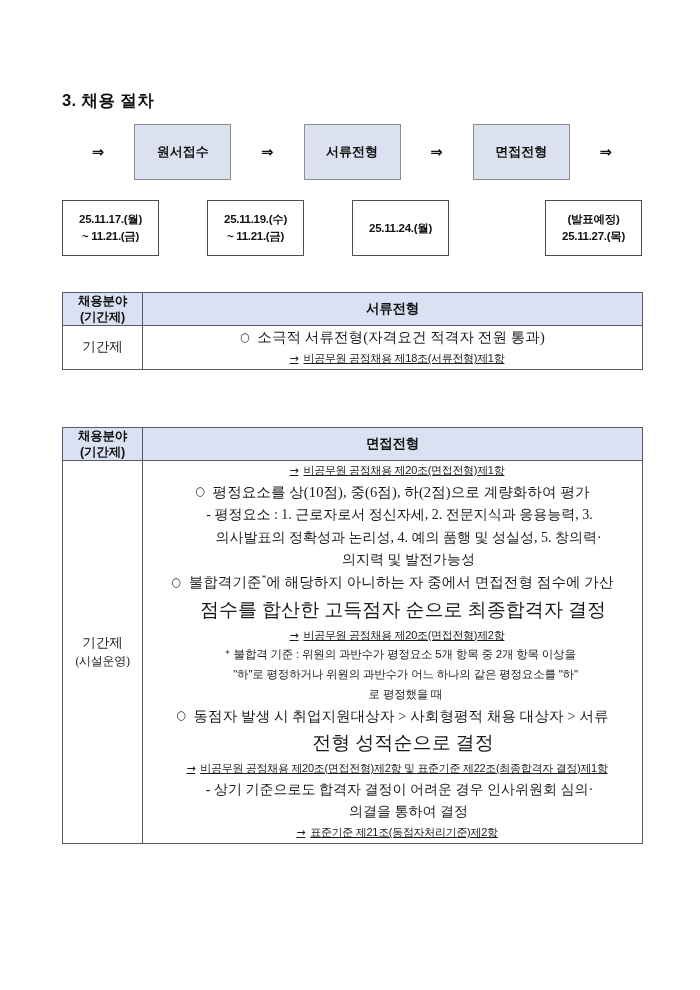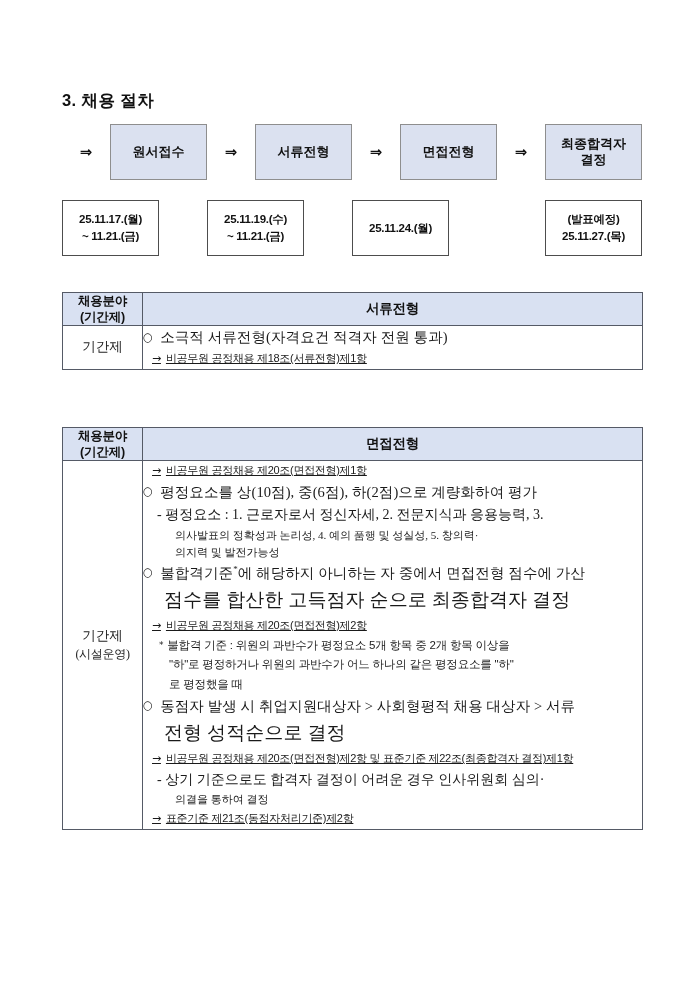--- a/index.html
+++ b/index.html
@@ -175,20 +175,21 @@
   td.body-cell {
     padding: 7px 10px 8px 10px;
     text-align: left;
   }
 
   
   .ln {
     display: block;
     color: #1a1a1a;
     white-space: nowrap;
+    text-align: center;
   }
   
   .ln-o {
     font-size: 14.5px;
     line-height: 1.62;
     letter-spacing: 0.1px;
     padding-left: 0;
     text-indent: 0;
   }
   .ln-o .bullet {
@@ -219,21 +220,21 @@
     margin-right: 5px;
   }
   
   .ln-dash {
     font-size: 14px;
     line-height: 1.6;
     letter-spacing: 0px;
     padding-left: 14px;
   }
   .ln-dash-cont {
-    font-size: 11px;
+    font-size: 14px;
     line-height: 1.6;
     padding-left: 32px;
   }
   
   .ln-star {
     font-family: "Liberation Sans", "DejaVu Sans", sans-serif;
     font-size: 11.5px;
     line-height: 1.72;
     letter-spacing: -0.2px;
     padding-left: 16px;
@@ -270,26 +271,20 @@
     </div>
     <div class="flow-arrow">⇒</div>
     <div class="flow-box">
       <span>서류전형</span>
     </div>
     <div class="flow-arrow">⇒</div>
     <div class="flow-box">
       <span>면접전형</span>
     </div>
     <div class="flow-arrow">⇒</div>
-    <div class="flow-box">
-      <span>
-        <span>최종합격자</span><br>
-        <span>결정</span>
-      </span>
-    </div>
   </div>
 
   <div class="dates">
     <div class="date-box">
       <span class="l1">25.11.17.(월)</span>
       <span class="l2">~ 11.21.(금)</span>
     </div>
     <div class="date-gap"></div>
     <div class="date-box">
       <span class="l1">25.11.19.(수)</span>

